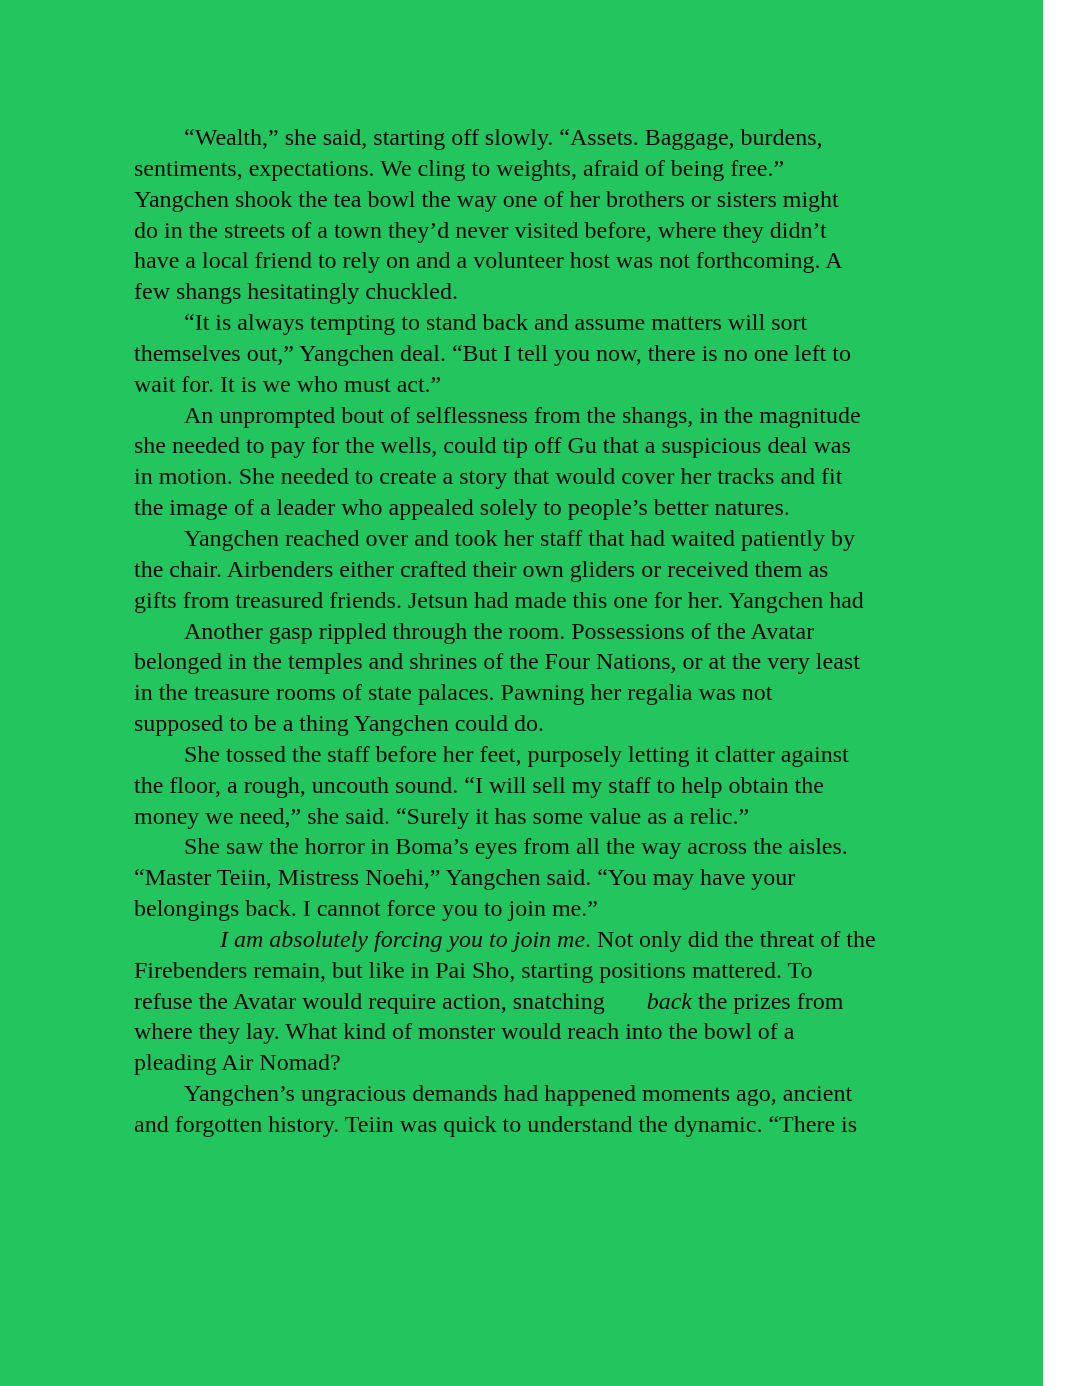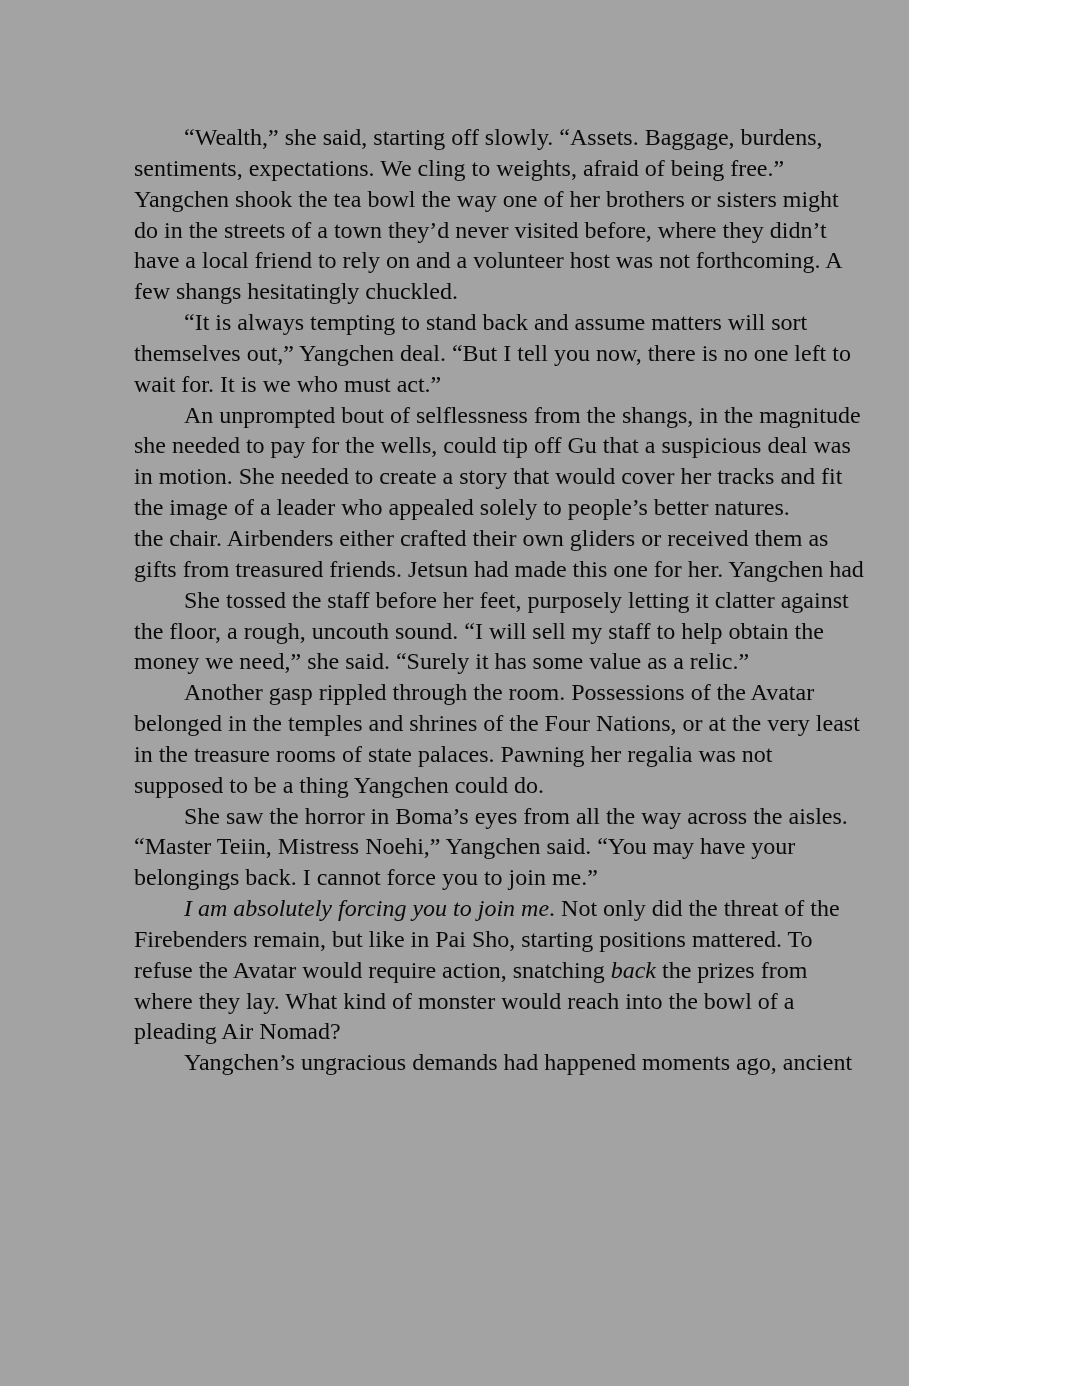--- a/index.html
+++ b/index.html
@@ -2,40 +2,40 @@
 <html><head>
 <meta charset="utf-8">
 <style>
   html, body {
     margin: 0;
     padding: 0;
     background: #ffffff;
   }
   .page {
     position: relative;
-    width: 909px;
+    width: 1043px;
     height: 1386px;
-    background: #a3a3a3;
+    background: #22c55e;
     overflow: hidden;
   }
   .text-block {
     position: absolute;
     left: 134px;
     top: 122px;
     width: 812px;
     font-family: "Liberation Serif", "DejaVu Serif", serif;
     font-size: 24px;
     line-height: 30.85px;
     color: #0a0a0a;
     font-kerning: normal;
   }
   .para { margin: 0; padding: 0; }
   .line { white-space: nowrap; }
   .line.first { text-indent: 50px; }
-  em { font-style: italic; }
+  em { font-style: italic; margin-left: 36px; }
 </style>
 </head>
 <body>
 
 <div class="page">
   <div class="text-block" style="color: rgb(10, 10, 10);">
       <div class="para">
         <div class="line first">“Wealth,” she said, starting off slowly. “Assets. Baggage, burdens,</div>
         <div class="line">sentiments, expectations. We cling to weights, afraid of being free.”</div>
         <div class="line">Yangchen shook the tea bowl the way one of her brothers or sisters might</div>
@@ -48,43 +48,45 @@
         <div class="line">themselves out,” Yangchen deal. “But I tell you now, there is no one left to</div>
         <div class="line">wait for. It is we who must act.”</div>
       </div>
       <div class="para">
         <div class="line first">An unprompted bout of selflessness from the shangs, in the magnitude</div>
         <div class="line">she needed to pay for the wells, could tip off Gu that a suspicious deal was</div>
         <div class="line">in motion. She needed to create a story that would cover her tracks and fit</div>
         <div class="line">the image of a leader who appealed solely to people’s better natures.</div>
       </div>
       <div class="para">
+        <div class="line first">Yangchen reached over and took her staff that had waited patiently by</div>
         <div class="line">the chair. Airbenders either crafted their own gliders or received them as</div>
         <div class="line">gifts from treasured friends. Jetsun had made this one for her. Yangchen had</div>
-      </div>
-      <div class="para">
-        <div class="line first">She tossed the staff before her feet, purposely letting it clatter against</div>
-        <div class="line">the floor, a rough, uncouth sound. “I will sell my staff to help obtain the</div>
-        <div class="line">money we need,” she said. “Surely it has some value as a relic.”</div>
       </div>
       <div class="para">
         <div class="line first">Another gasp rippled through the room. Possessions of the Avatar</div>
         <div class="line">belonged in the temples and shrines of the Four Nations, or at the very least</div>
         <div class="line">in the treasure rooms of state palaces. Pawning her regalia was not</div>
         <div class="line">supposed to be a thing Yangchen could do.</div>
+      </div>
+      <div class="para">
+        <div class="line first">She tossed the staff before her feet, purposely letting it clatter against</div>
+        <div class="line">the floor, a rough, uncouth sound. “I will sell my staff to help obtain the</div>
+        <div class="line">money we need,” she said. “Surely it has some value as a relic.”</div>
       </div>
       <div class="para">
         <div class="line first">She saw the horror in Boma’s eyes from all the way across the aisles.</div>
         <div class="line">“Master Teiin, Mistress Noehi,” Yangchen said. “You may have your</div>
         <div class="line">belongings back. I cannot force you to join me.”</div>
       </div>
       <div class="para">
         <div class="line first"><em>I am absolutely forcing you to join me</em>. Not only did the threat of the</div>
         <div class="line">Firebenders remain, but like in Pai Sho, starting positions mattered. To</div>
         <div class="line">refuse the Avatar would require action, snatching <em>back</em> the prizes from</div>
         <div class="line">where they lay. What kind of monster would reach into the bowl of a</div>
         <div class="line">pleading Air Nomad?</div>
       </div>
       <div class="para">
         <div class="line first">Yangchen’s ungracious demands had happened moments ago, ancient</div>
+        <div class="line">and forgotten history. Teiin was quick to understand the dynamic. “There is</div>
       </div>
     </div>
 </div>
 
 </body></html>

